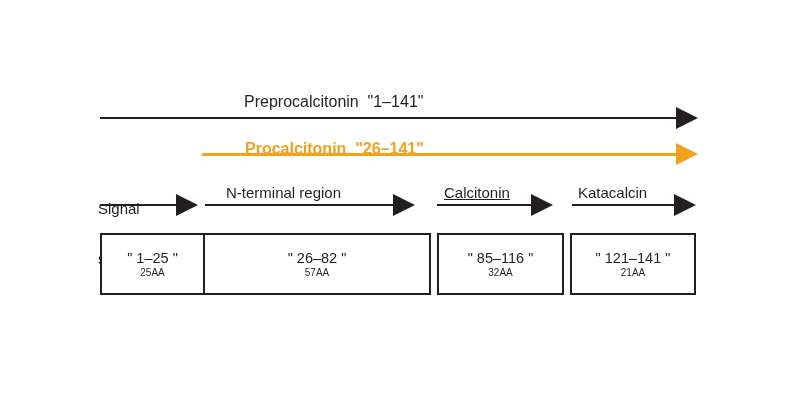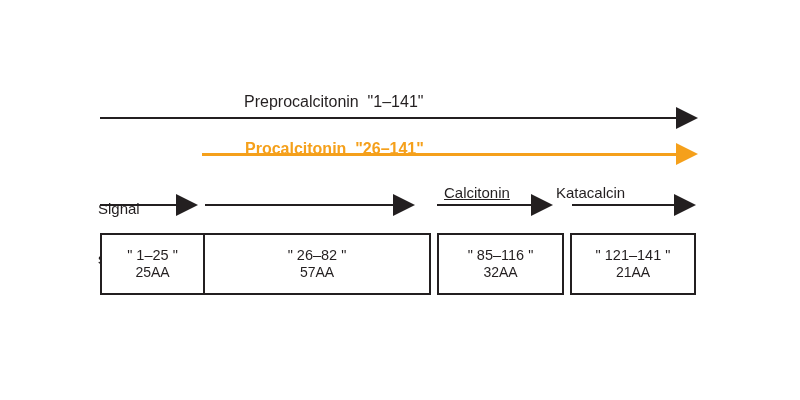--- a/index.html
+++ b/index.html
@@ -74,21 +74,21 @@
     align-items: center;
     justify-content: center;
   }
   .box .range {
     font-size: 14.5px;
     color: #231f20;
     white-space: pre;
     line-height: 1.25;
   }
   .box .count {
-    font-size: 14px;
+    font-size: 10px;
     color: #231f20;
     line-height: 1.25;
   }
   
   .box.join-right { border-right: none; }
 </style>
 </head>
 <body>
 
 <div id="figure">
@@ -103,28 +103,29 @@
   <div class="arrow-line orange" style="left:202px; top:153px; width:476px;"></div>
   <div class="arrow-head orange" style="left:676px; top:143px;"></div>
 
   <div class="label signal" style="left:98px; top:167px;">
     <div>Signal</div>
     <div>sequence</div>
   </div>
   <div class="arrow-line" style="left:100px; top:204px; width:78px;"></div>
   <div class="arrow-head" style="left:176px; top:194px;"></div>
 
+  <div class="label segment" style="left:226px; top:184px;">N-terminal region</div>
   <div class="arrow-line" style="left:205px; top:204px; width:190px;"></div>
   <div class="arrow-head" style="left:393px; top:194px;"></div>
 
   <div class="label segment" style="left:444px; top:184px;text-decoration:underline;">Calcitonin</div>
   <div class="arrow-line" style="left:437px; top:204px; width:96px;"></div>
   <div class="arrow-head" style="left:531px; top:194px;"></div>
 
-  <div class="label segment" style="left:556px; top:184px;">Katacalcin</div>
+  <div class="label segment" style="left:578px; top:184px;">Katacalcin</div>
   <div class="arrow-line" style="left:572px; top:204px; width:104px;"></div>
   <div class="arrow-head" style="left:674px; top:194px;"></div>
 
   <div class="box join-right" style="left:100px; width:103px;">
     <div class="range">" 1–25 "</div>
     <div class="count">25AA</div>
   </div>
 
   <div class="box" style="left:203px; width:228px;">
     <div class="range">" 26–82 "</div>

